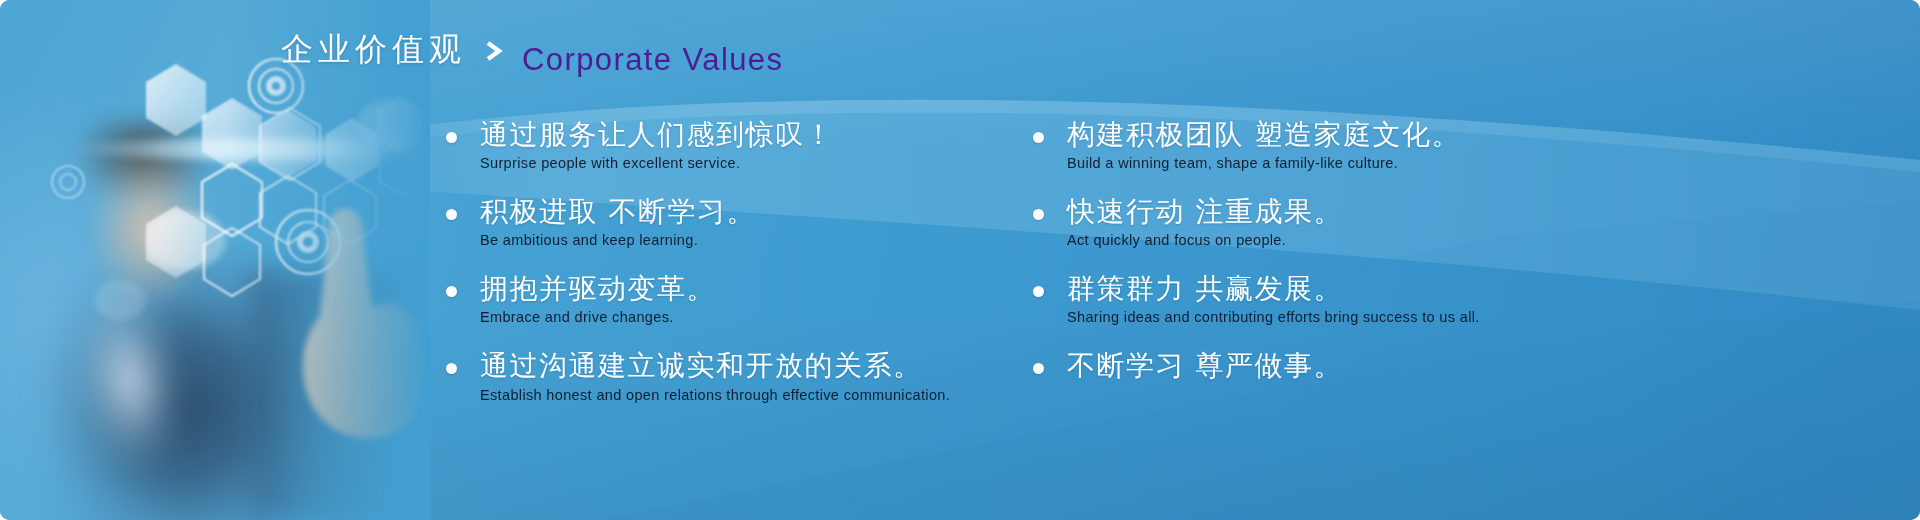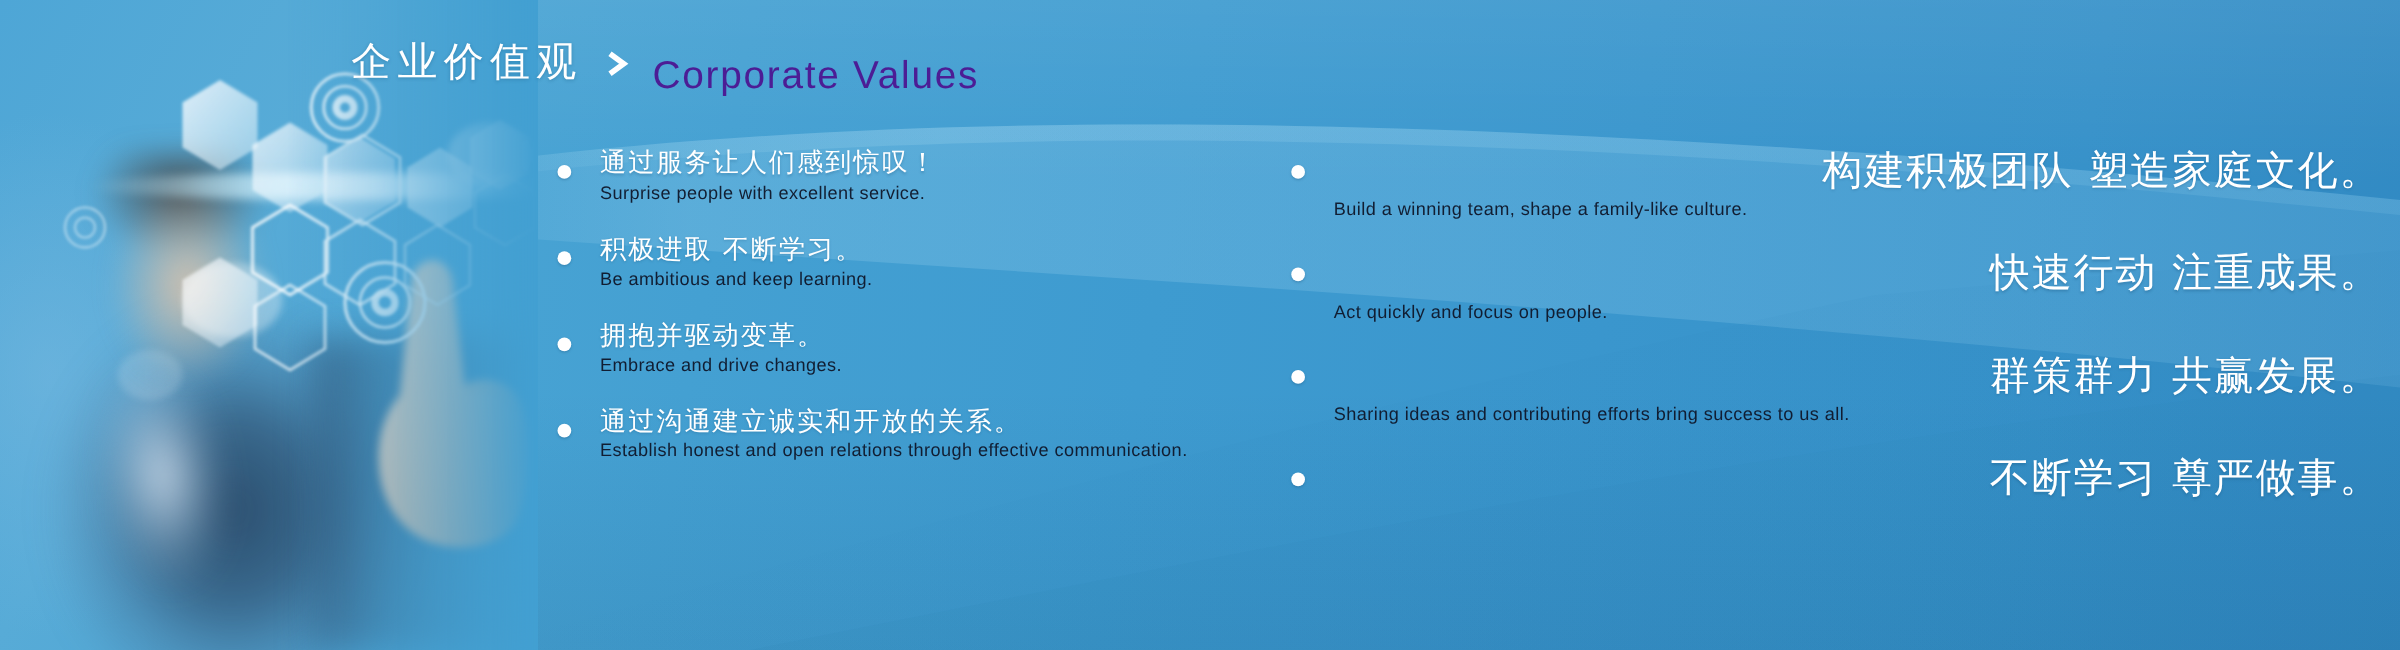--- a/index.html
+++ b/index.html
@@ -9,20 +9,21 @@
     overflow:hidden;
     font-family:"Liberation Sans","DejaVu Sans",sans-serif;
   }
 
   
   #banner {
     position:relative;
     width:1920px; height:520px;
     overflow:hidden;
     background:#3e9ed0;
+    border-radius:10px;
   }
 
   
   .bg-base {
     position:absolute; inset:0;
     background:
       linear-gradient(100deg,
         #55a9d4 0%,
         #4ba5d4 14%,
         #44a0d2 30%,
@@ -151,35 +152,35 @@
     margin-bottom:23px;
   }
   .bullet {
     position:absolute; left:8px; top:14px;
     width:11px; height:11px;
     border-radius:50%;
     background:#ffffff;
     box-shadow:0 1px 2px rgba(20,70,110,.30);
   }
   .v-cn {
-    font-size:21px; font-weight:400; color:#ffffff;
+    font-size:28px; font-weight:400; color:#ffffff;
     letter-spacing:1.5px; line-height:1.18;
     white-space:nowrap;
     text-shadow:0 1px 2px rgba(18,72,112,.28);
     font-family:"DejaVu Sans","Liberation Sans",sans-serif;
   }
   .v-en {
     margin-top:3px;
     font-size:14.5px; font-weight:400; color:#0f172a;
     letter-spacing:.35px; line-height:1.25;
     white-space:nowrap;
     opacity:.95;
     font-family:"Liberation Sans","DejaVu Sans",sans-serif;
   }
-  .col-right .v-cn { font-size:32px;text-align:right; }
+  .col-right .v-cn { font-size:28px; }
   .col-right .v-en { font-size:14.5px; }
 </style>
 </head>
 <body>
 
 <div id="banner">
 
   <div class="bg-base"></div>
 
   <svg class="swoosh" viewBox="0 0 1920 520" preserveAspectRatio="none">

